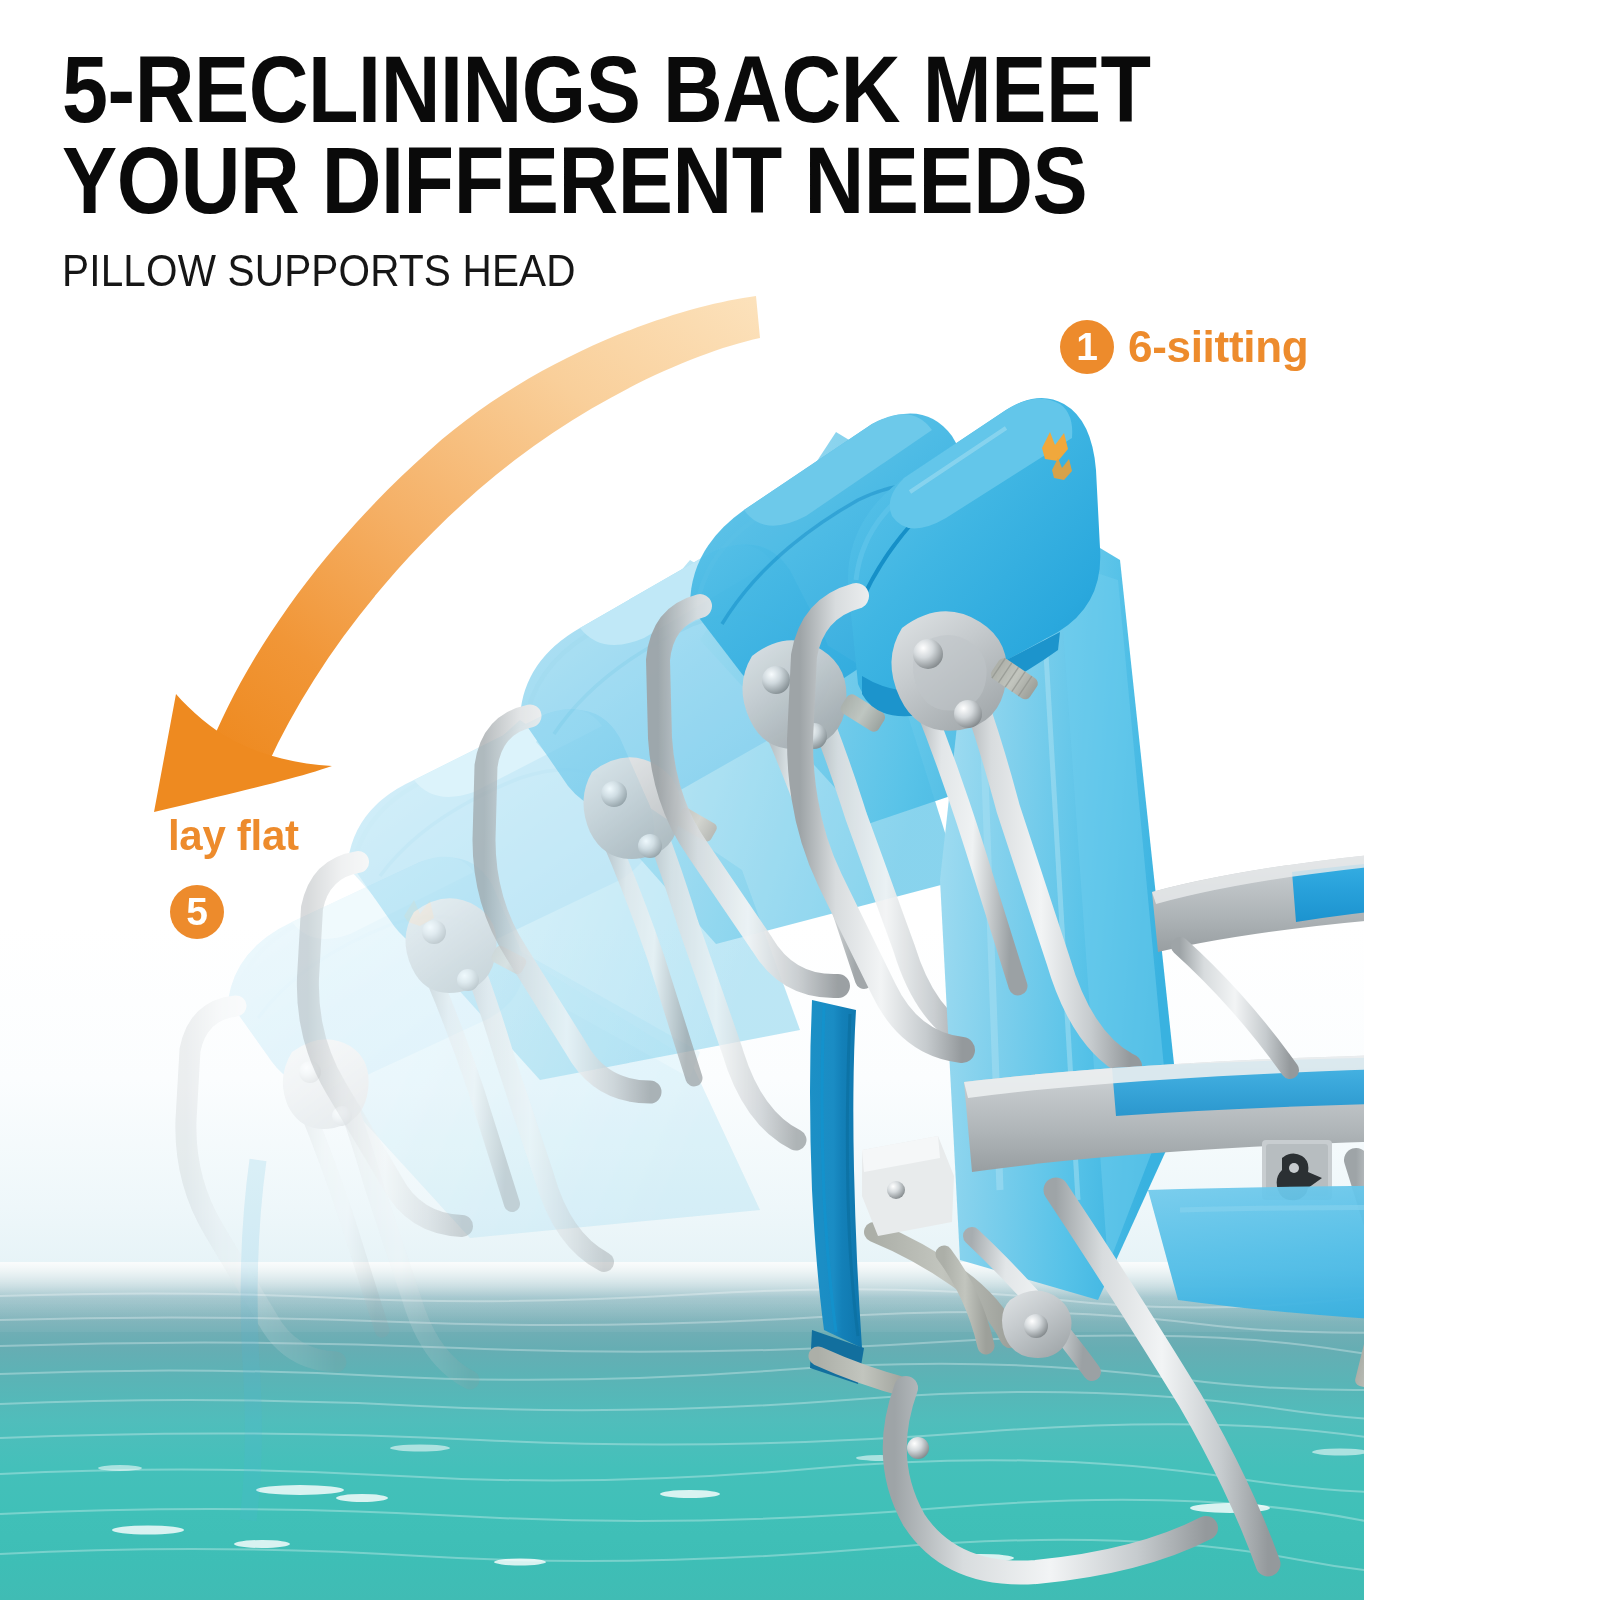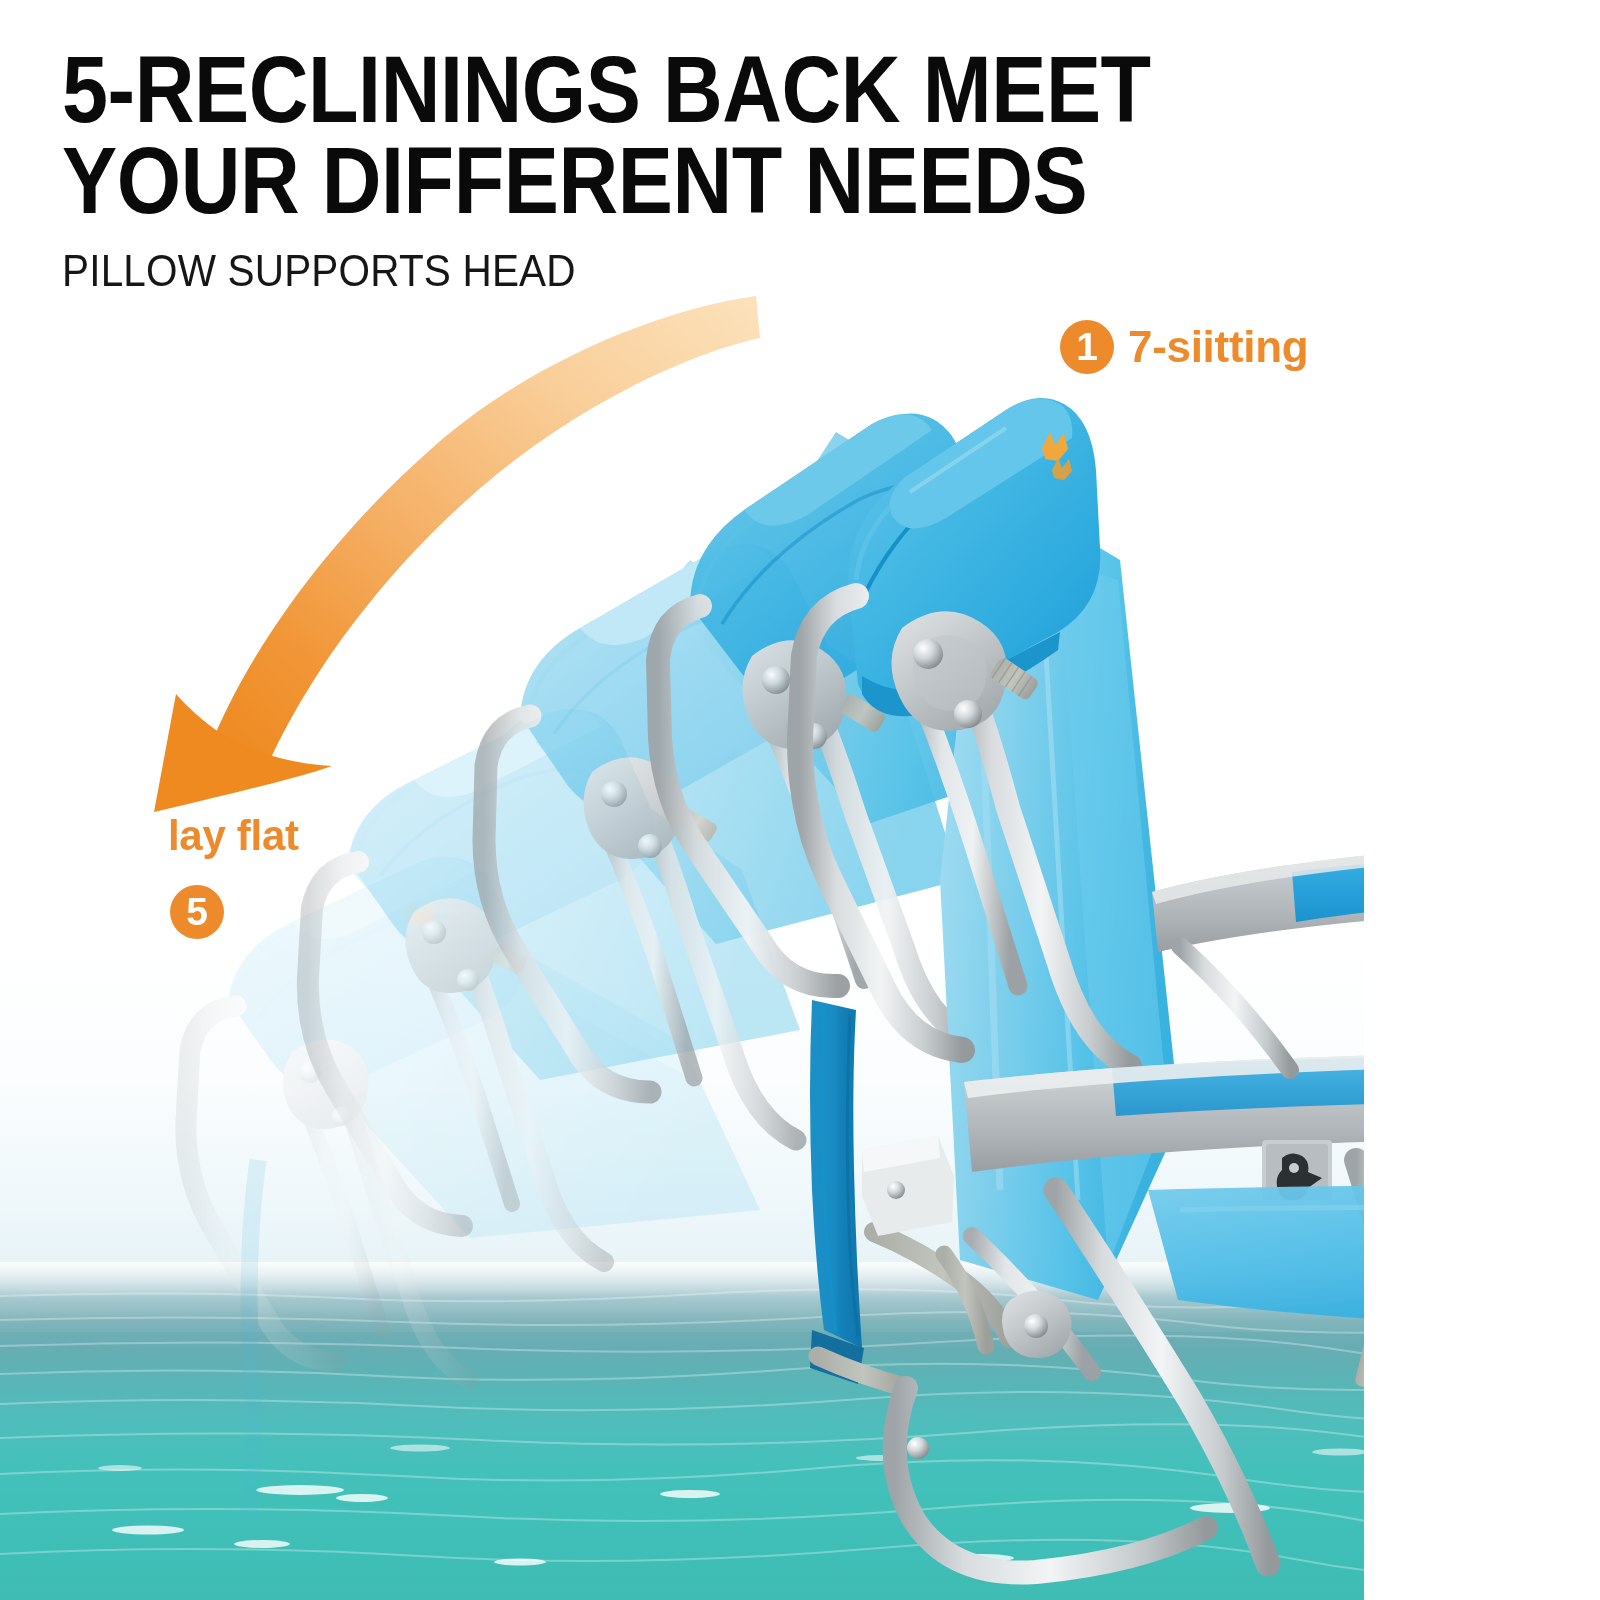--- a/index.html
+++ b/index.html
@@ -397,18 +397,18 @@
              C 70 420, 92 440, 116 452
              C 144 466, 178 474, 212 476
              C 178 488, 126 500, 34 522 Z" fill="#EE8A20"></path>
   </svg>
 
   <div class="headline">5-RECLININGS BACK MEET
 YOUR DIFFERENT NEEDS</div>
   <div class="subtitle">PILLOW SUPPORTS HEAD</div>
 
   <div class="badge badge-1">1</div>
-  <div class="anno-label label-sitting">7-siitting</div>
+  <div class="anno-label label-sitting">6-siitting</div>
 
   <div class="anno-label label-layflat">lay flat</div>
   <div class="badge badge-5">5</div>
 
 </div>
 
 </body></html>

